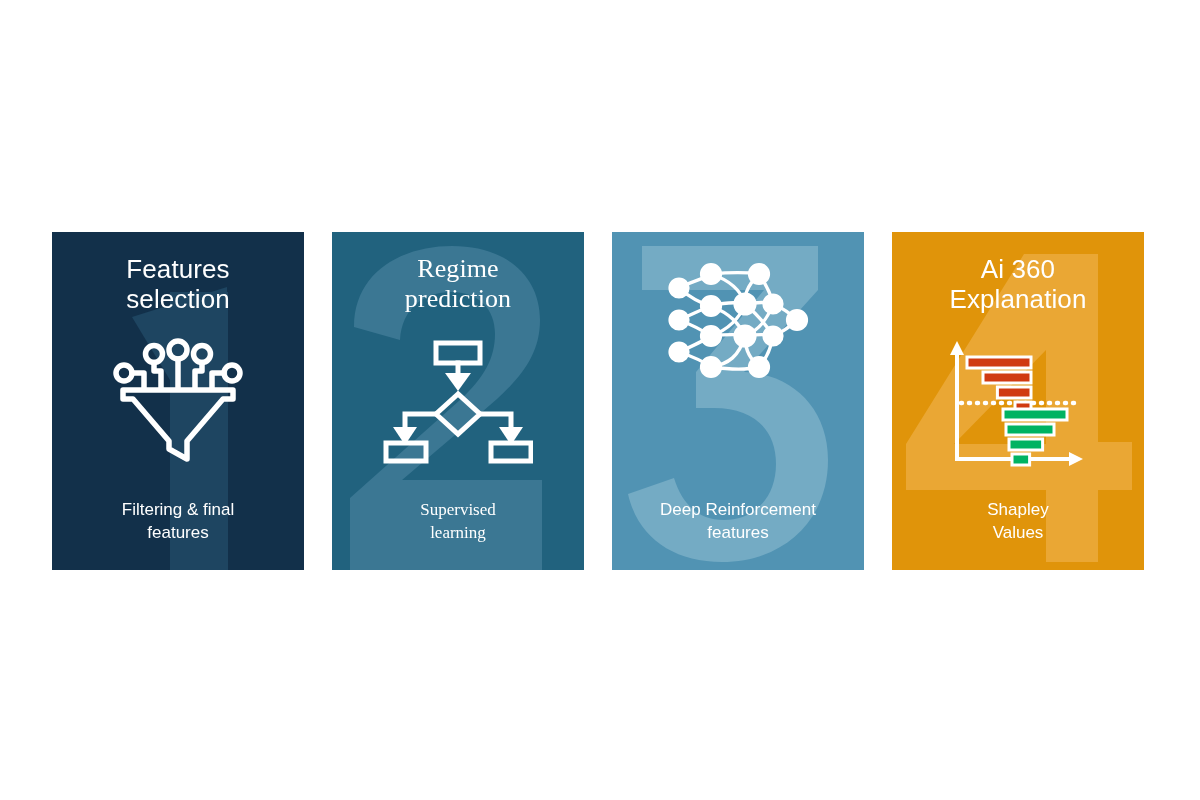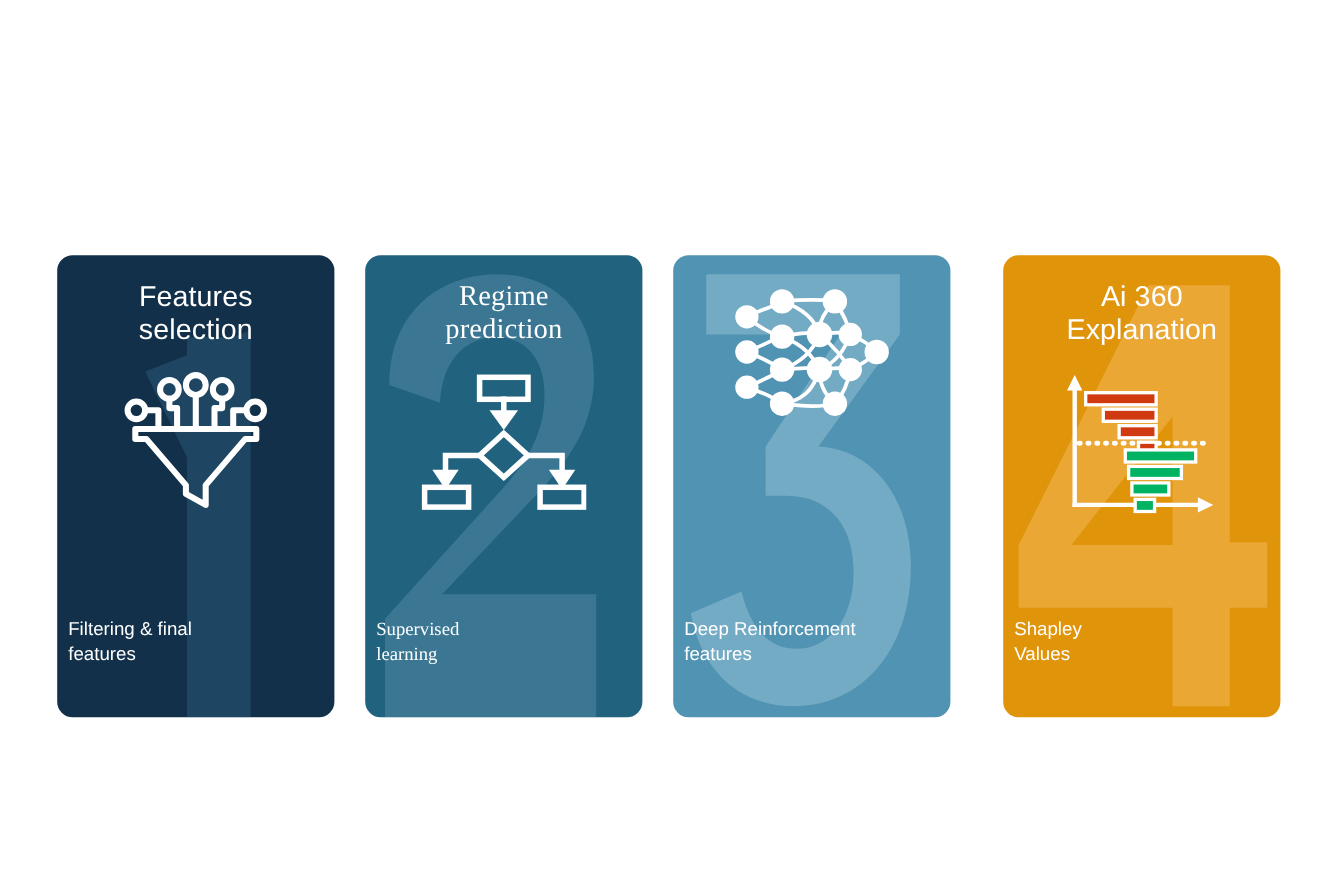--- a/index.html
+++ b/index.html
@@ -21,22 +21,22 @@
     top: 232px;
     width: 1096px;
     height: 338px;
     display: flex;
     gap: 28px;
   }
 
   .card {
     position: relative;
     width: 252px;
-    height: 420px;
-    border-radius: 14px;
+    height: 338px;
+    border-radius: 0;
     overflow: hidden;
     flex: 0 0 auto;
     display: flex;
     flex-direction: column;
     align-items: center;
   }
 
   .watermark {
     position: absolute;
     left: 0;
@@ -68,24 +68,25 @@
     display: flex;
     align-items: center;
     justify-content: center;
   }
 
   .card-caption {
     position: absolute;
     z-index: 3;
     left: 10px;
     right: 10px;
-    bottom: 46px;
+    bottom: 26px;
     color: #ffffff;
     font-size: 17px;
     line-height: 23px;
+    text-align: center;
     white-space: pre-line;
     font-weight: 400;
   }
 </style>
 </head>
 <body>
 
 <div id="cards-row">
 
   <div class="card" id="card0" style="background: rgb(18, 48, 74);">
@@ -209,21 +210,21 @@
           <circle cx="110" cy="44" r="9"></circle>
           <circle cx="110" cy="76" r="9"></circle>
           <circle cx="134" cy="60" r="9.5"></circle>
         </g>
       </svg>
     </div>
     <div class="card-caption">Deep Reinforcement
 features</div>
   </div>
 
-  <div class="card" id="card3" style="background: rgb(224, 148, 10); margin-left: 20px;">
+  <div class="card" id="card3" style="background: rgb(224, 148, 10);">
     <svg class="watermark" viewBox="0 0 252 338" preserveAspectRatio="none">
       <g id="wm3-g" fill="#eaa734">
         <path id="wm3-p" d="M132 22 H206 V210 H240 V258 H206 V330 H154 V258 H14 V212 Z M154 118 L62 212 H154 Z"></path>
       </g>
     </svg>
     <div class="card-title">Ai 360
 Explanation</div>
     <div class="card-icon">
       <svg viewBox="0 0 150 130" width="150" height="130" id="shapley-svg">
 

